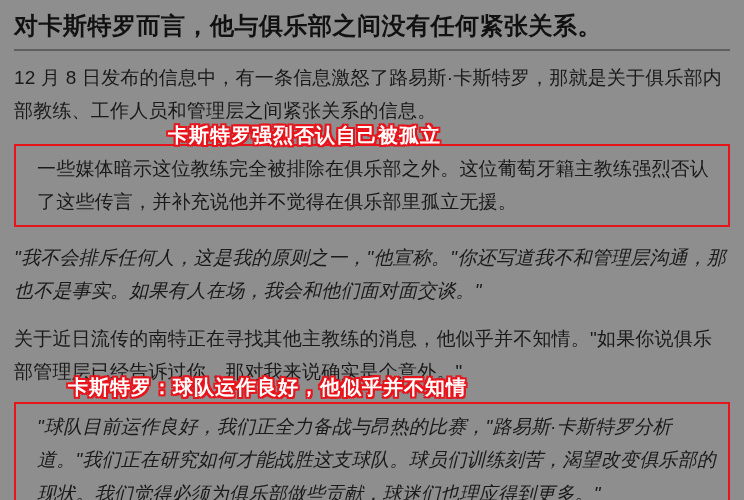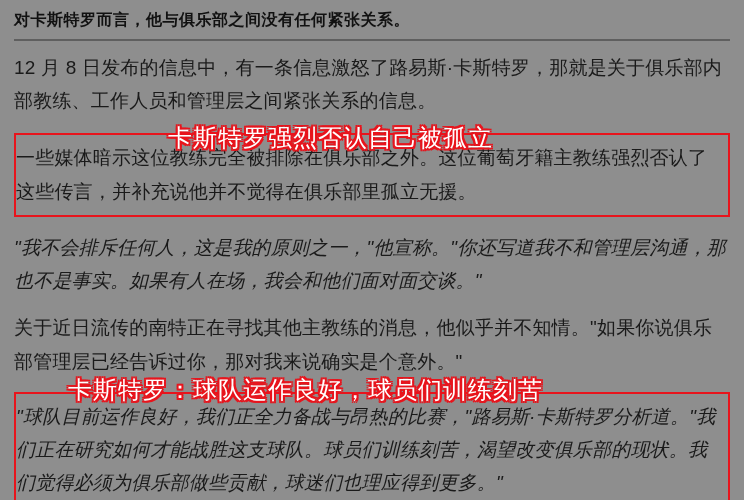--- a/index.html
+++ b/index.html
@@ -15,21 +15,21 @@
     position: relative;
   }
   .page {
     position: relative;
     width: 744px;
     height: 500px;
     box-sizing: border-box;
     padding: 8px 14px 0 14px;
   }
   .headline {
-    font-size: 16px;
+    font-size: 24px;
     font-weight: bold;
     color: #111;
     letter-spacing: 0.5px;
     line-height: 1.3;
     margin: 2px 0 0 0;
   }
   .rule {
     height: 2px;
     background: #5f5f5f;
     margin: 8px 0 10px 0;
@@ -40,31 +40,31 @@
     color: #1a1a1a;
     line-height: 1.75;
     margin: 0 0 14px 0;
     letter-spacing: 0.2px;
   }
   .para.italic {
     font-style: italic;
   }
   .boxed {
     border: 2px solid #e8141c;
-    padding: 6px 8px 7px 0;
+    padding: 6px 8px 7px 21px;
     margin: 0 0 14px 0;
     box-sizing: border-box;
   }
   .boxed .para {
     margin: 0;
   }
   .annotation {
     position: absolute;
-    font-size: 24px;
-    font-weight: normal;
+    font-size: 20px;
+    font-weight: bold;
     color: #ffffff;
     -webkit-text-stroke: 0px;
     text-shadow:
       -2px -2px 0 #e8141c, 2px -2px 0 #e8141c,
       -2px  2px 0 #e8141c, 2px  2px 0 #e8141c,
       -2px  0   0 #e8141c, 2px  0   0 #e8141c,
        0   -2px 0 #e8141c, 0    2px 0 #e8141c;
     letter-spacing: 1px;
     white-space: nowrap;
     pointer-events: none;
@@ -99,15 +99,15 @@
   <p class="para italic">"我不会排斥任何人，这是我的原则之一，"他宣称。"你还写道我不和管理层沟通，那也不是事实。如果有人在场，我会和他们面对面交谈。"</p>
 
   <p class="para">关于近日流传的南特正在寻找其他主教练的消息，他似乎并不知情。"如果你说俱乐部管理层已经告诉过你，那对我来说确实是个意外。"</p>
 
   <div class="boxed">
     <p class="para italic">"球队目前运作良好，我们正全力备战与昂热的比赛，"路易斯·卡斯特罗分析道。"我们正在研究如何才能战胜这支球队。球员们训练刻苦，渴望改变俱乐部的现状。我们觉得必须为俱乐部做些贡献，球迷们也理应得到更多。"</p>
   </div>
 
   <div class="annotation" id="anno-0">卡斯特罗强烈否认自己被孤立</div>
 
-  <div class="annotation" id="anno-1">卡斯特罗：球队运作良好，球员们训练刻苦</div>
+  <div class="annotation" id="anno-1">卡斯特罗：球队运作良好，他似乎并不知情</div>
 
 </div>
 
 </body></html>

